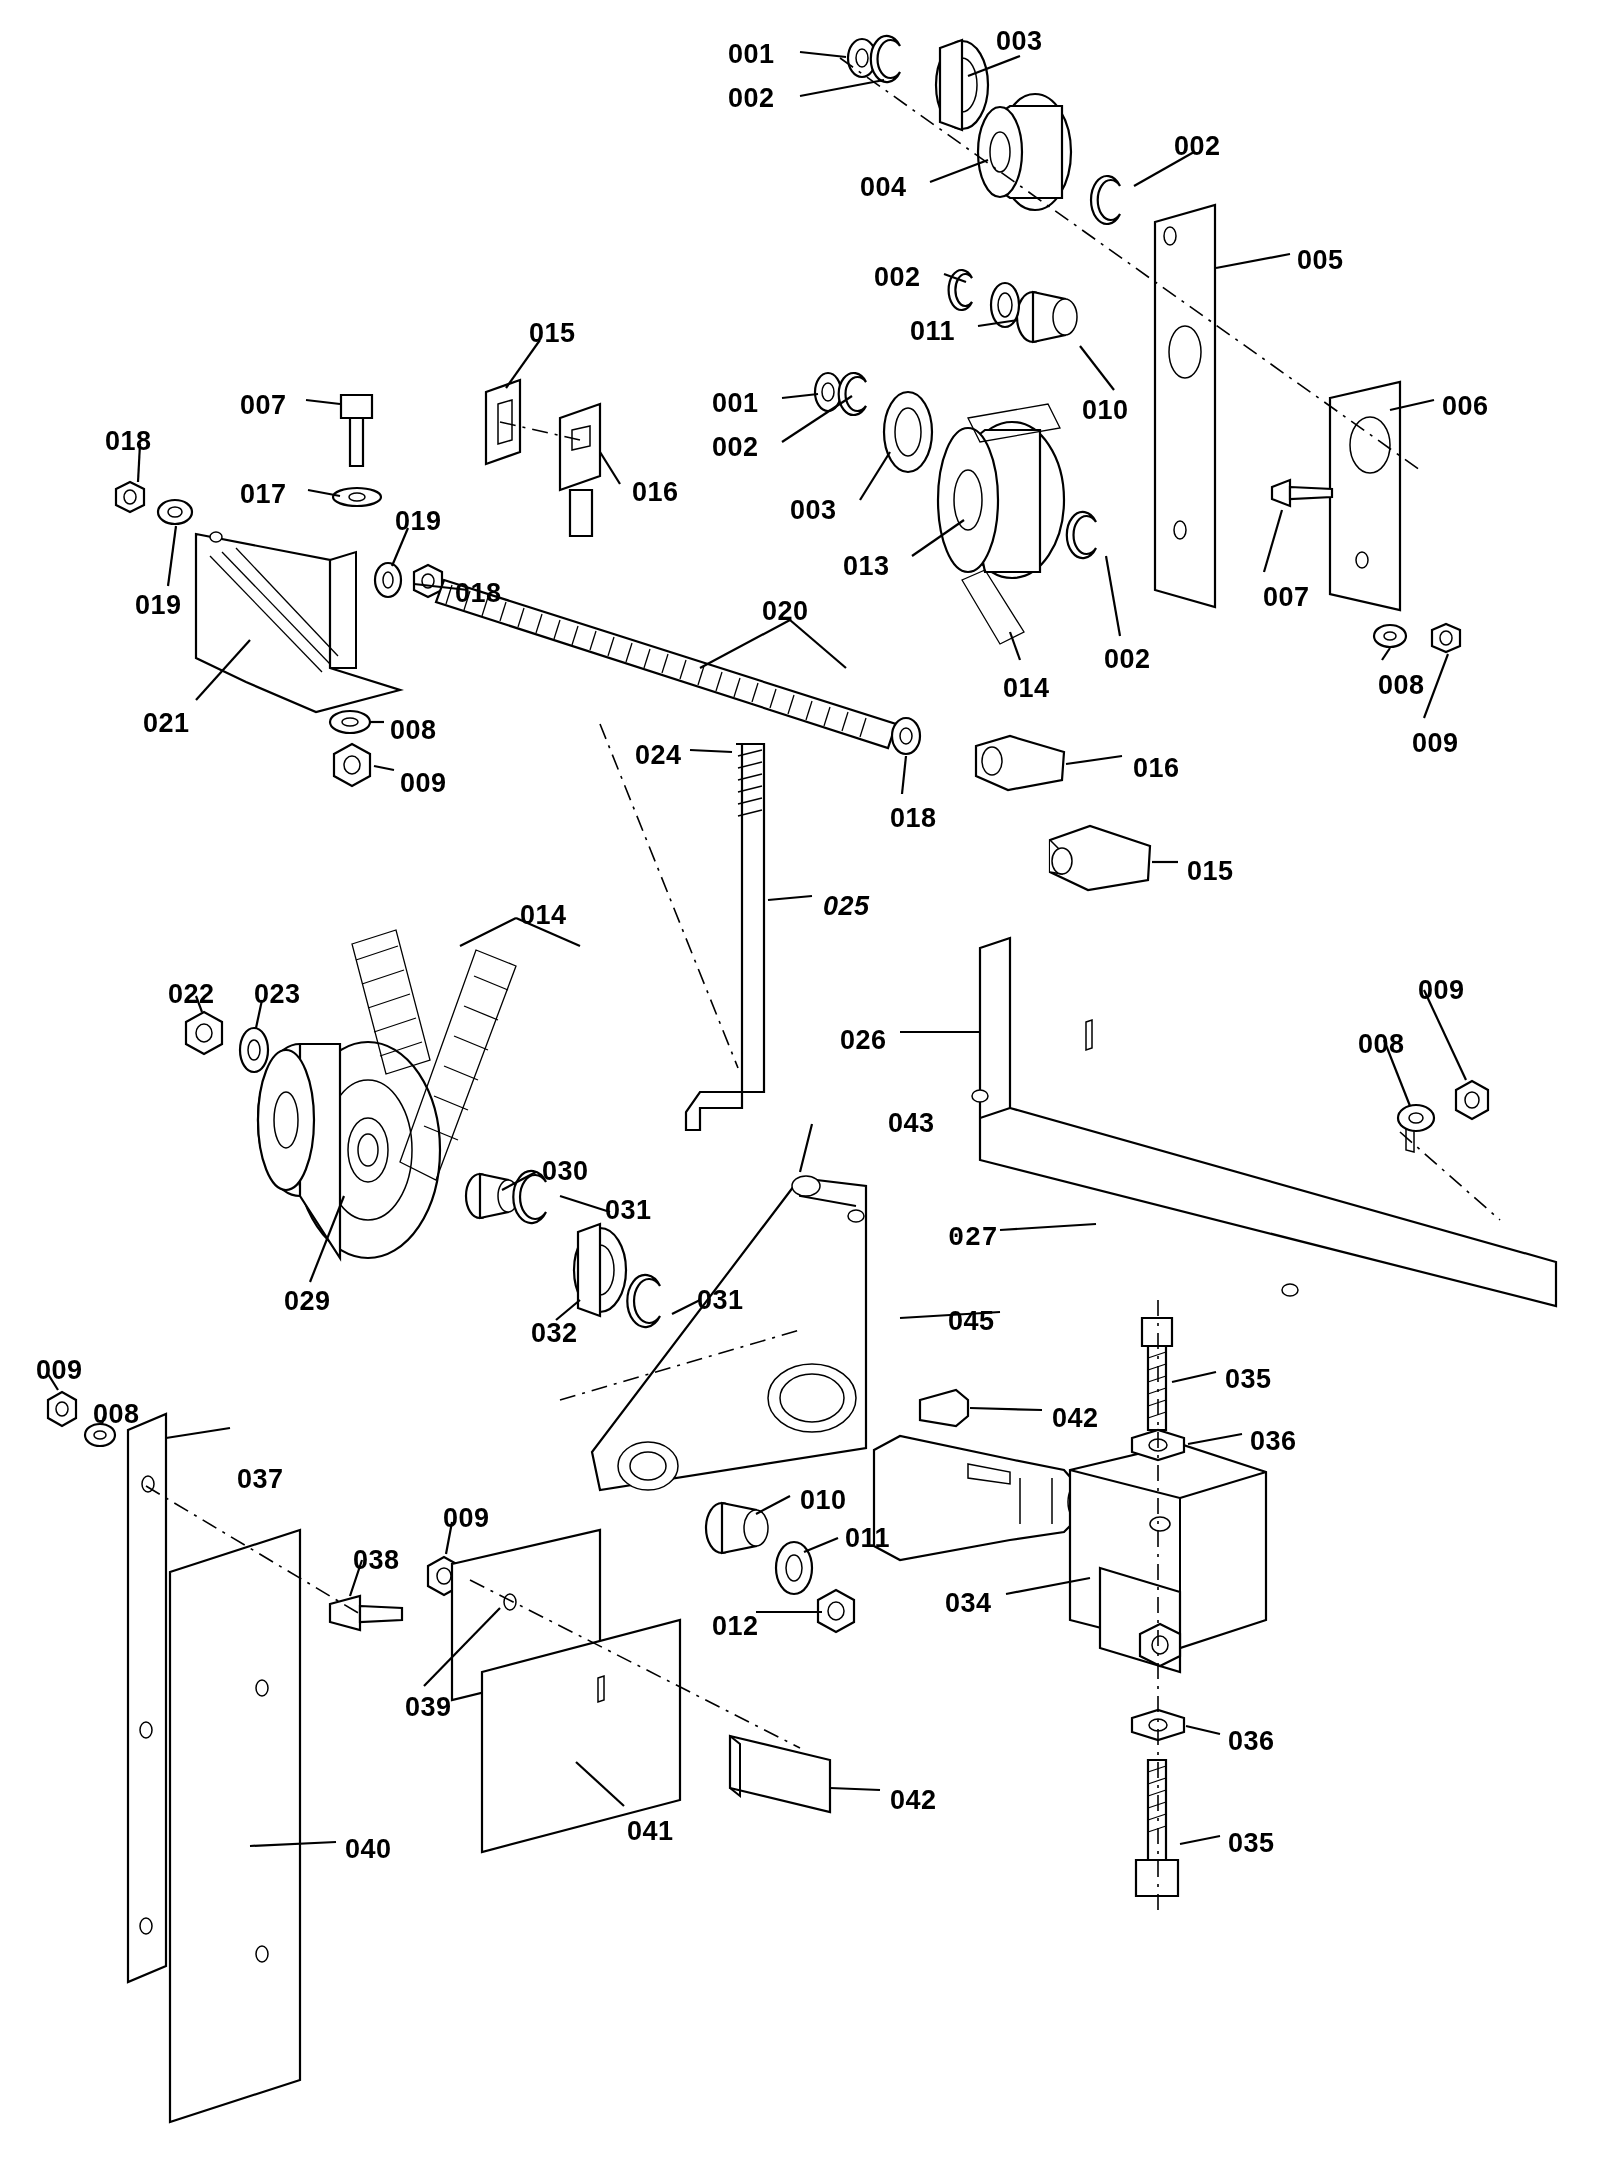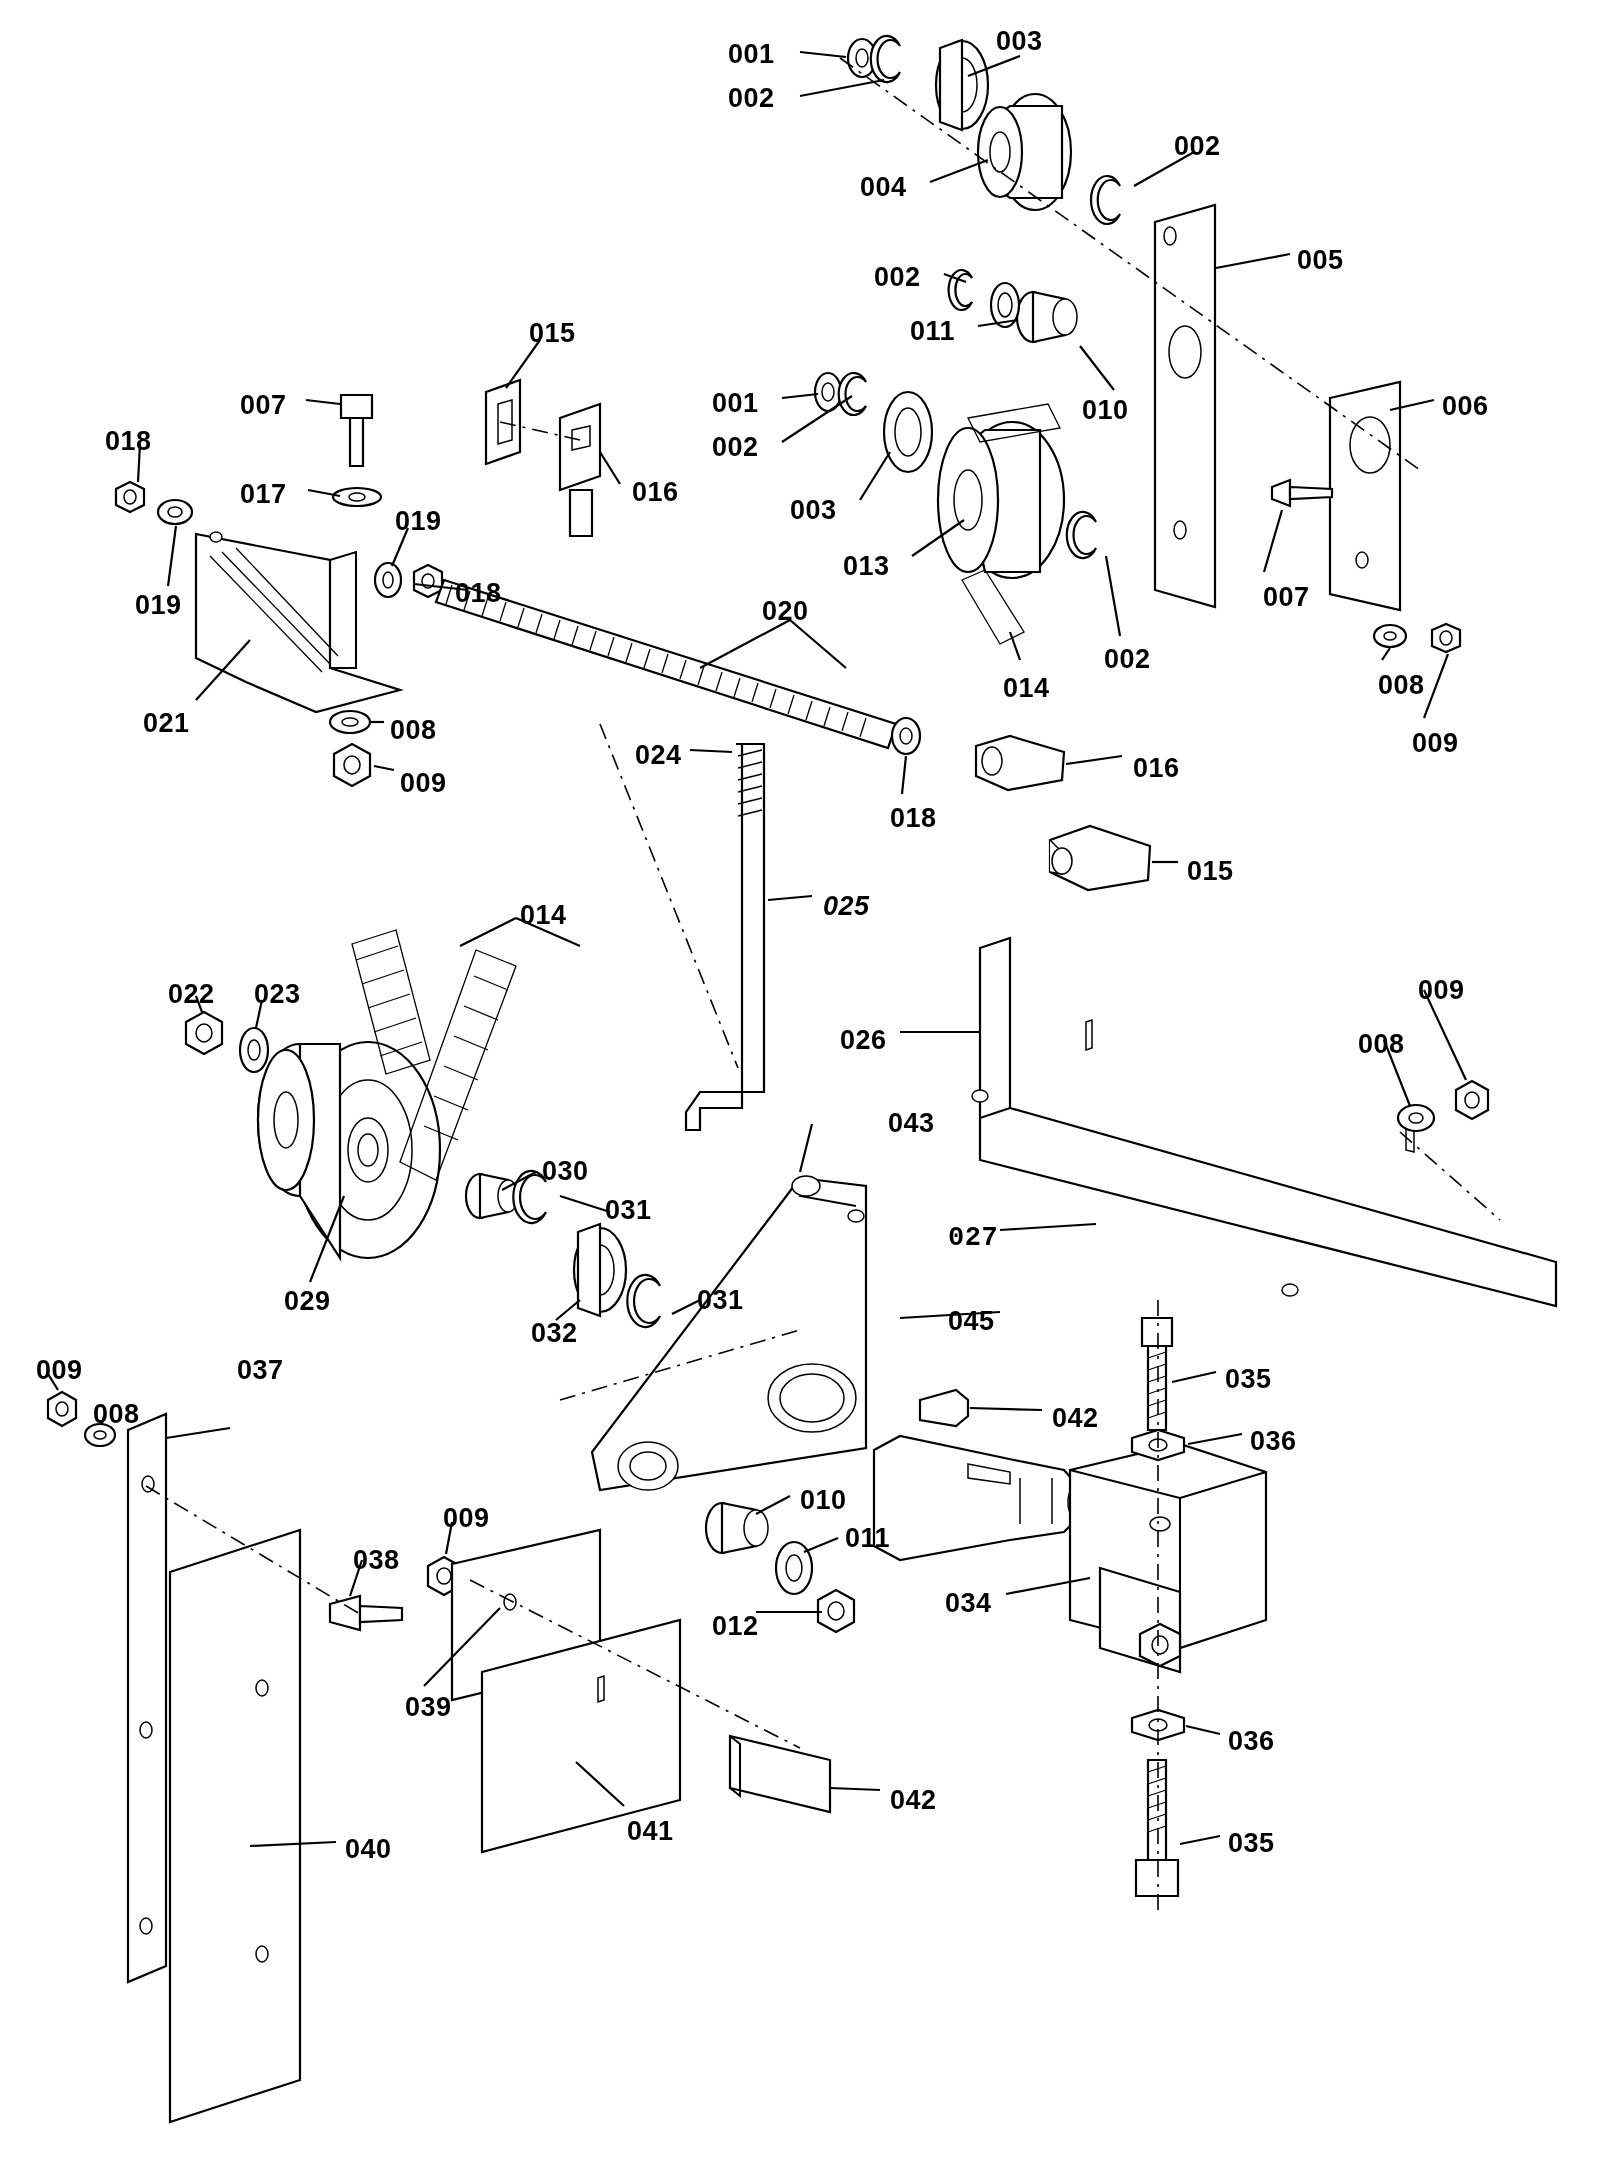--- a/index.html
+++ b/index.html
@@ -526,21 +526,21 @@
   <div class="callout" style="left:948px; top:1225px;font-family:Liberation Mono, monospace;">027</div>
   <div class="callout" style="left:284px; top:1288px;">029</div>
   <div class="callout" style="left:531px; top:1320px;">032</div>
   <div class="callout" style="left:697px; top:1287px;">031</div>
   <div class="callout" style="left:948px; top:1308px;">045</div>
   <div class="callout" style="left:1225px; top:1366px;">035</div>
   <div class="callout" style="left:1052px; top:1405px;">042</div>
   <div class="callout" style="left:1250px; top:1428px;">036</div>
   <div class="callout" style="left:36px; top:1357px;">009</div>
   <div class="callout" style="left:93px; top:1401px;">008</div>
-  <div class="callout" style="left:237px; top:1357px;">037</div>
+  <div class="callout" style="left:237px; top:1466px;">037</div>
   <div class="callout" style="left:353px; top:1547px;">038</div>
   <div class="callout" style="left:443px; top:1505px;">009</div>
   <div class="callout" style="left:800px; top:1487px;">010</div>
   <div class="callout" style="left:845px; top:1525px;">011</div>
   <div class="callout" style="left:712px; top:1613px;">012</div>
   <div class="callout" style="left:945px; top:1590px;">034</div>
   <div class="callout" style="left:405px; top:1694px;">039</div>
   <div class="callout" style="left:1228px; top:1728px;">036</div>
   <div class="callout" style="left:890px; top:1787px;">042</div>
   <div class="callout" style="left:627px; top:1818px;">041</div>

